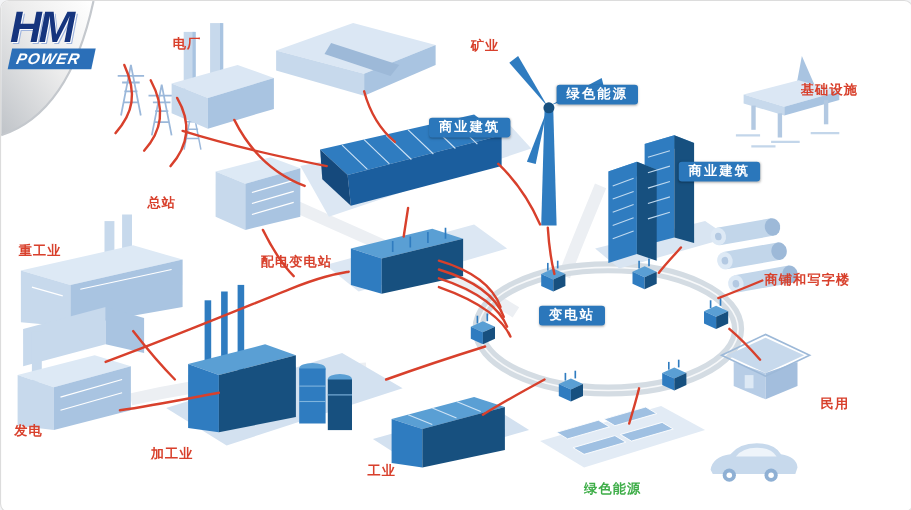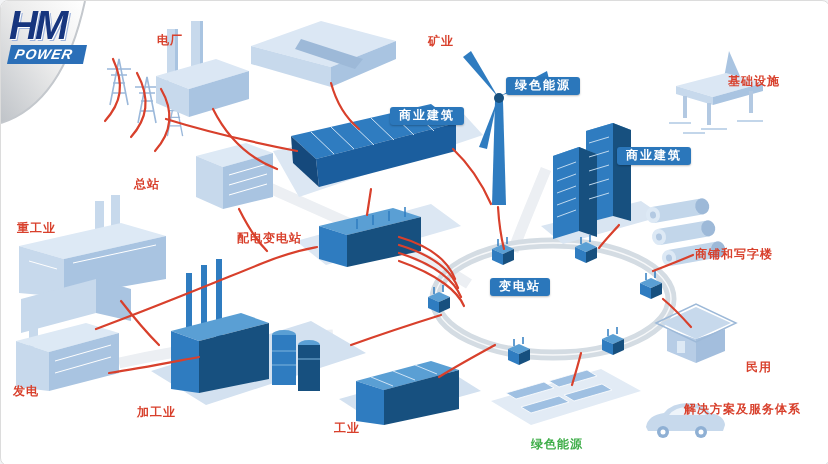--- a/index.html
+++ b/index.html
@@ -322,15 +322,14 @@
   <div class="label" style="left:133px;top:177px;">总站</div>
   <div class="label" style="left:16px;top:221px;">重工业</div>
   <div class="label" style="left:236px;top:231px;">配电变电站</div>
   <div class="label" style="left:694px;top:247px;">商铺和写字楼</div>
   <div class="label badge" style="left:489px;top:277px;">变电站</div>
   <div class="label" style="left:745px;top:312px;margin-top:48px;">民用</div>
   <div class="label" style="left:12px;top:384px;">发电</div>
   <div class="label" style="left:136px;top:405px;">加工业</div>
   <div class="label" style="left:333px;top:421px;">工业</div>
   <div class="label green" style="left:530px;top:437px;">绿色能源</div>
-  <div class="label" style="left:683px;top:402px;">解决方案及服务体系</div>
 
 </div>
 
 </body></html>

